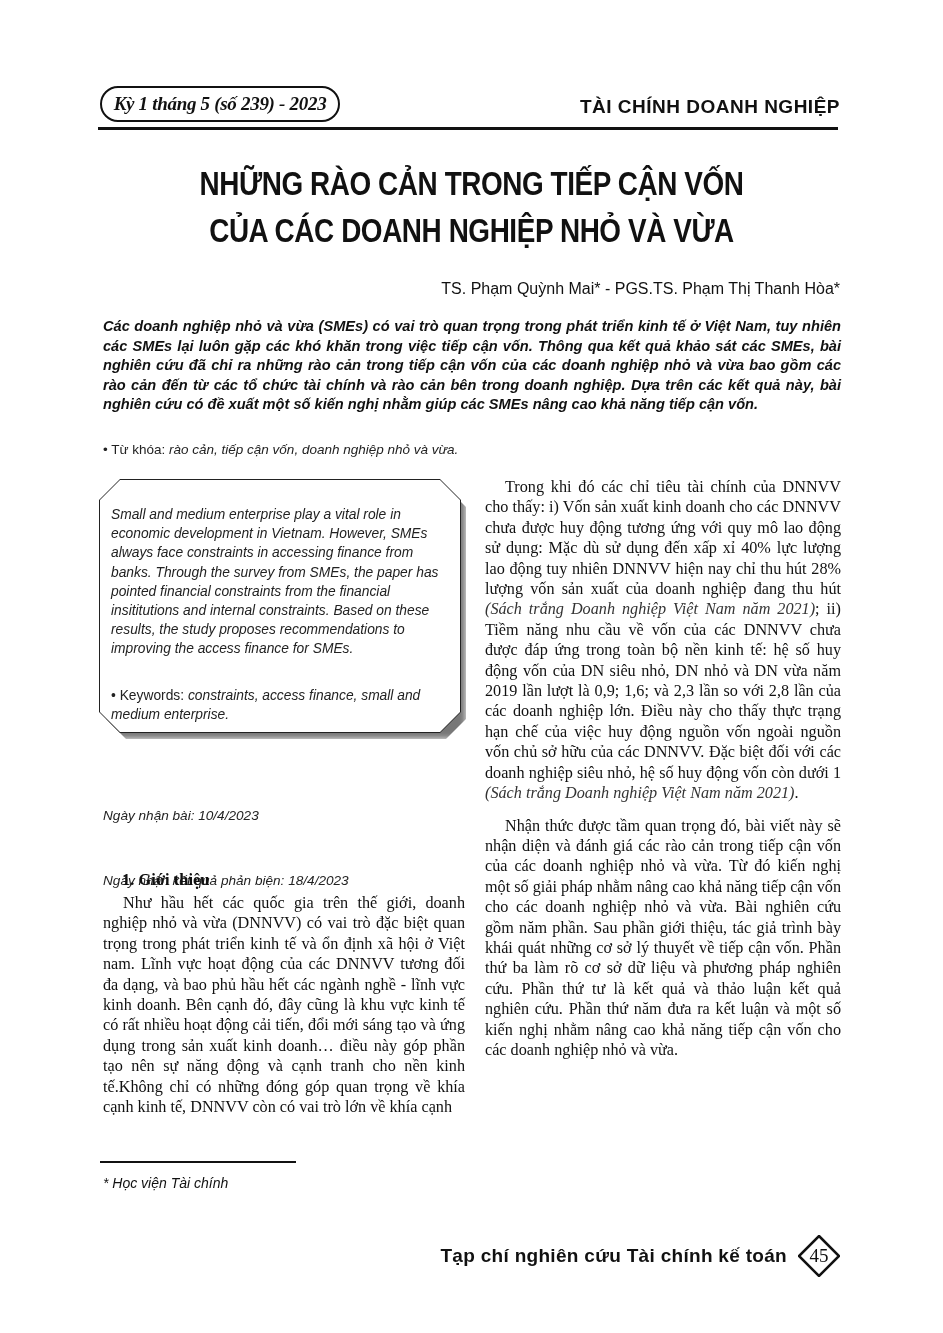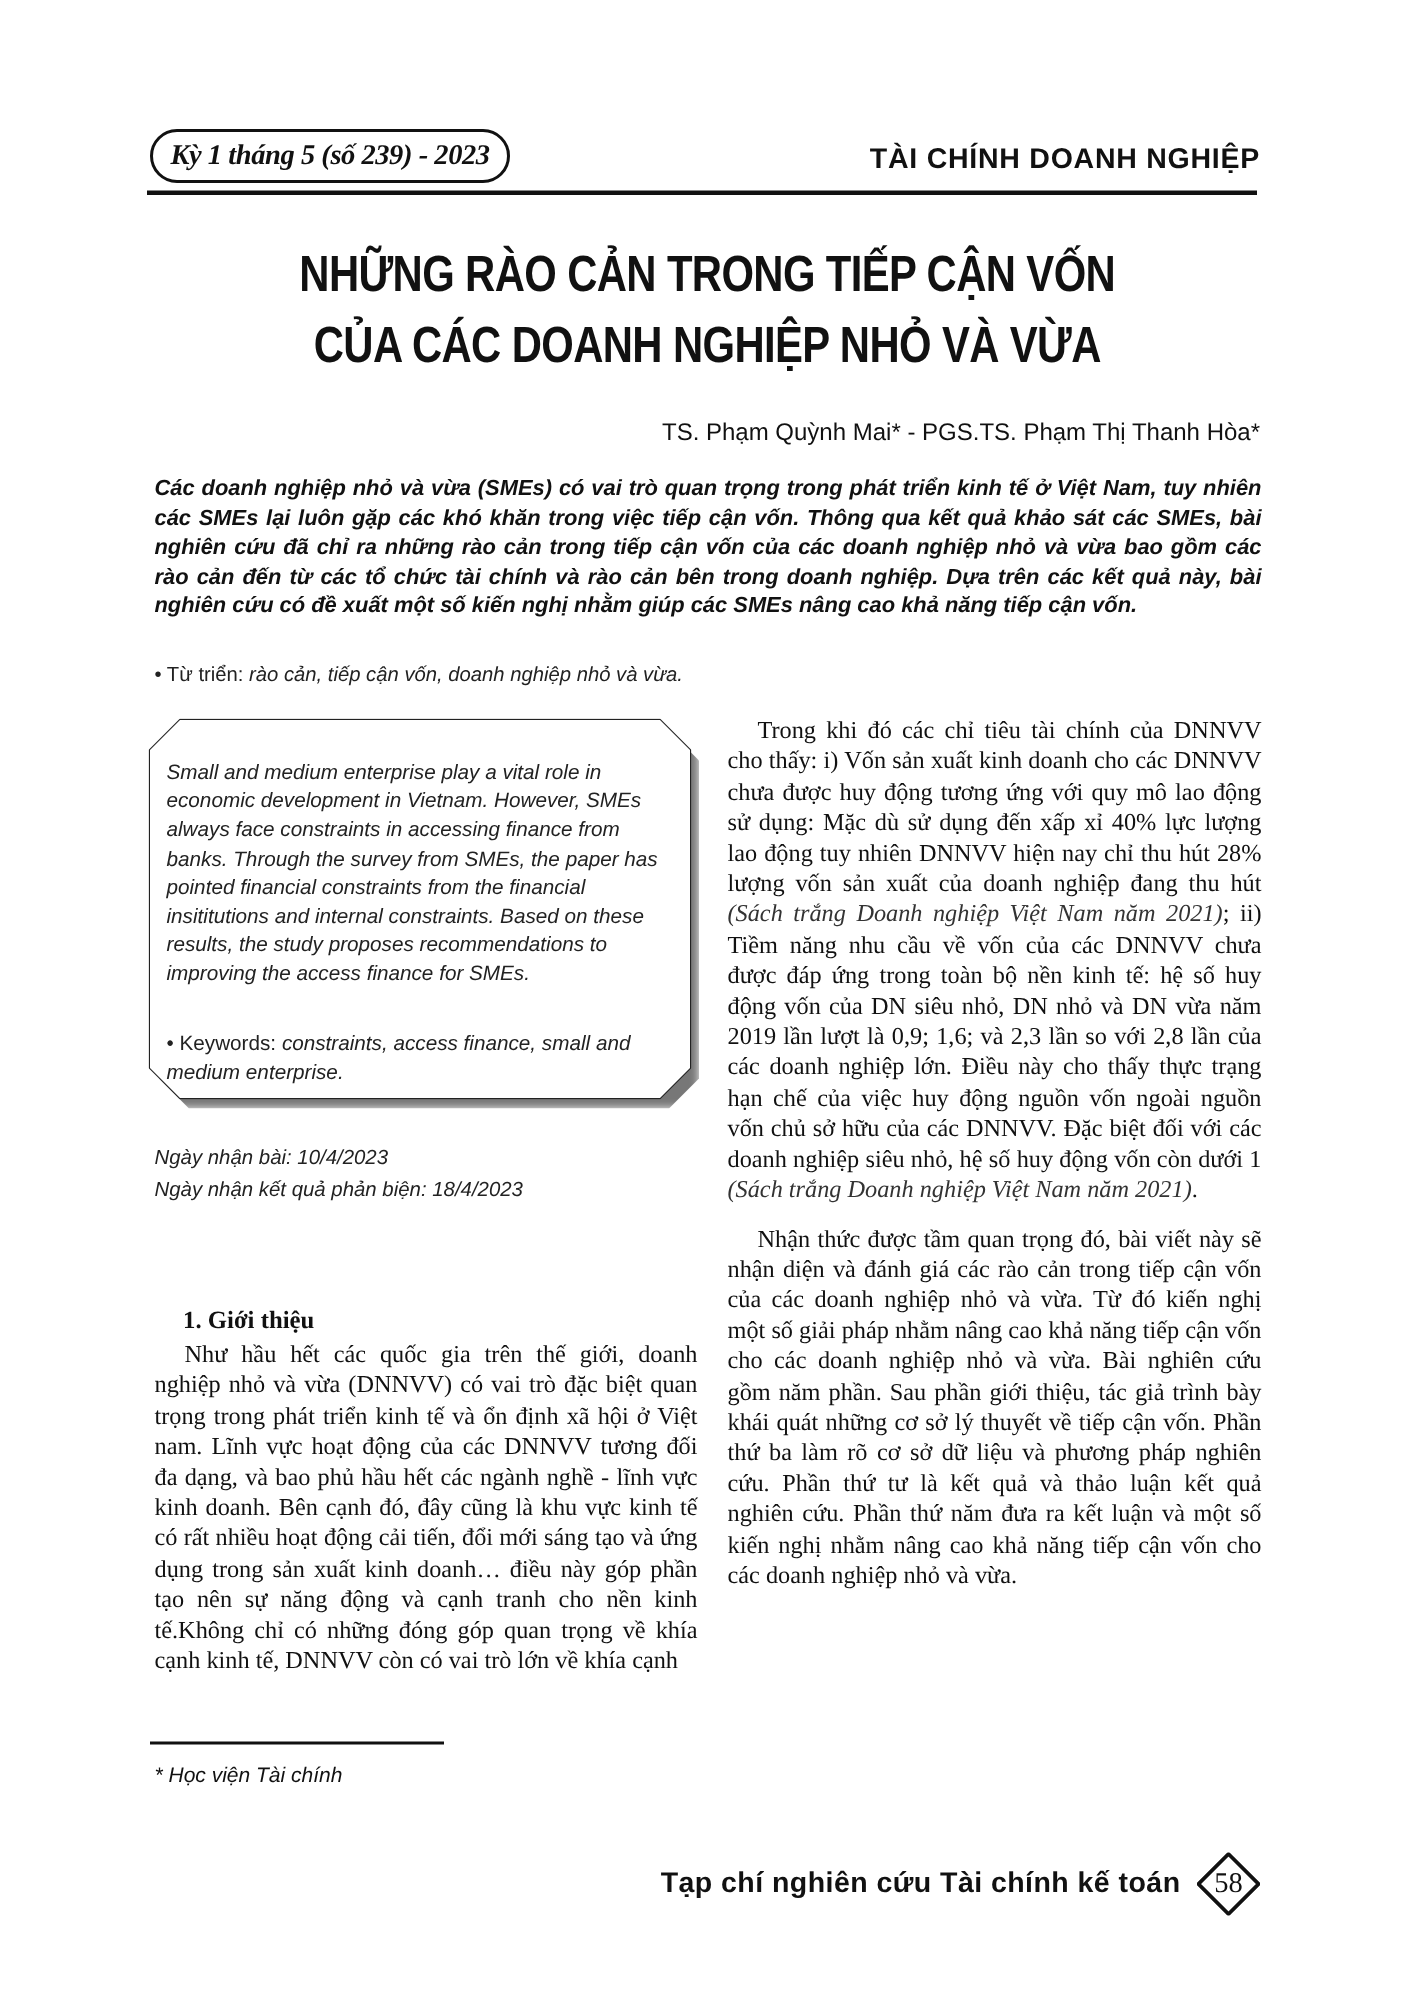--- a/index.html
+++ b/index.html
@@ -75,21 +75,21 @@
     font-family: "Liberation Sans", sans-serif; font-size: 13.8px; line-height: 19.2px; color: #222;
   }
   .keywords-en .kw { font-style: italic; }
 
   
   .dates {
     left: 103px; top: 762px;
     font-family: "Liberation Sans", sans-serif; font-style: italic; font-size: 13.6px;
     line-height: 20.5px; color: #222;
   }
-  .dates div { white-space: nowrap; }
+  .dates div { white-space: nowrap; margin-top: 44px; }
 
   
   .body-text {
     font-family: "Liberation Serif", serif; font-size: 16.2px; line-height: 20.4px;
     text-align: justify; color: #111;
   }
   .col-left { left: 103px; width: 362px; }
   .col-right { left: 485px; width: 356px; }
   .section-heading {
     left: 122px; top: 870px;
@@ -129,21 +129,21 @@
 <div class="abs section-label">TÀI CHÍNH DOANH NGHIỆP</div>
 <div class="abs header-rule"></div>
 
 <div class="abs title title-1">NHỮNG RÀO CẢN TRONG TIẾP CẬN VỐN</div>
 <div class="abs title title-2">CỦA CÁC DOANH NGHIỆP NHỎ VÀ VỪA</div>
 
 <div class="abs authors">TS. Phạm Quỳnh Mai* - PGS.TS. Phạm Thị Thanh Hòa*</div>
 
 <div class="abs abstract-vi">Các doanh nghiệp nhỏ và vừa (SMEs) có vai trò quan trọng trong phát triển kinh tế ở Việt Nam, tuy nhiên các SMEs lại luôn gặp các khó khăn trong việc tiếp cận vốn. Thông qua kết quả khảo sát các SMEs, bài nghiên cứu đã chỉ ra những rào cản trong tiếp cận vốn của các doanh nghiệp nhỏ và vừa bao gồm các rào cản đến từ các tổ chức tài chính và rào cản bên trong doanh nghiệp. Dựa trên các kết quả này, bài nghiên cứu có đề xuất một số kiến nghị nhằm giúp các SMEs nâng cao khả năng tiếp cận vốn.</div>
 <div class="abs keywords-vi">
-  <span>• Từ triển: </span><span class="kw">rào cản, tiếp cận vốn, doanh nghiệp nhỏ và vừa.</span>
+  <span>• Từ khóa: </span><span class="kw">rào cản, tiếp cận vốn, doanh nghiệp nhỏ và vừa.</span>
 </div>
 
 <div class="abs abstract-box-shadow"></div>
 <div class="abs abstract-box-border"></div>
 <div class="abs abstract-box"></div>
 <div class="abs abstract-en">Small and medium enterprise play a vital role in economic development in Vietnam. However, SMEs always face constraints in accessing finance from banks. Through the survey from SMEs, the paper has pointed financial constraints from the financial insititutions and internal constraints. Based on these results, the study proposes recommendations to improving the access finance for SMEs.</div>
 <div class="abs keywords-en">
   <span>• Keywords: </span><span class="kw">constraints, access finance, small and medium enterprise.</span>
 </div>
 
@@ -162,13 +162,13 @@
   <p class="para">Nhận thức được tầm quan trọng đó, bài viết này sẽ nhận diện và đánh giá các rào cản trong tiếp cận vốn của các doanh nghiệp nhỏ và vừa. Từ đó kiến nghị một số giải pháp nhằm nâng cao khả năng tiếp cận vốn cho các doanh nghiệp nhỏ và vừa. Bài nghiên cứu gồm năm phần. Sau phần giới thiệu, tác giả trình bày khái quát những cơ sở lý thuyết về tiếp cận vốn. Phần thứ ba làm rõ cơ sở dữ liệu và phương pháp nghiên cứu. Phần thứ tư là kết quả và thảo luận kết quả nghiên cứu. Phần thứ năm đưa ra kết luận và một số kiến nghị nhằm nâng cao khả năng tiếp cận vốn cho các doanh nghiệp nhỏ và vừa.</p>
 </div>
 
 <div class="abs footnote-rule"></div>
 <div class="abs footnote">* Học viện Tài chính</div>
 
 <div class="abs journal-name">Tạp chí nghiên cứu Tài chính kế toán</div>
 <svg class="abs page-diamond" viewBox="0 0 42 42">
   <polygon points="21,1 41,21 21,41 1,21" fill="#fff" stroke="#111" stroke-width="2.5"></polygon>
 </svg>
-<div class="abs page-num">58</div>
+<div class="abs page-num">45</div>
 
 </body></html>

